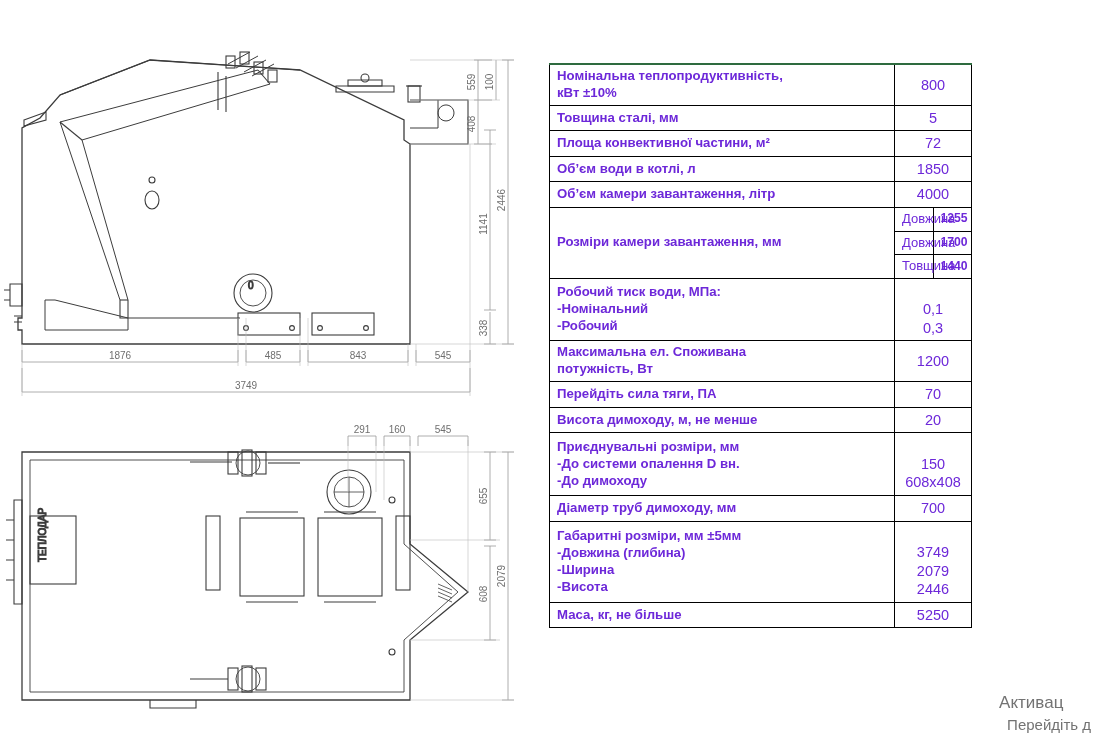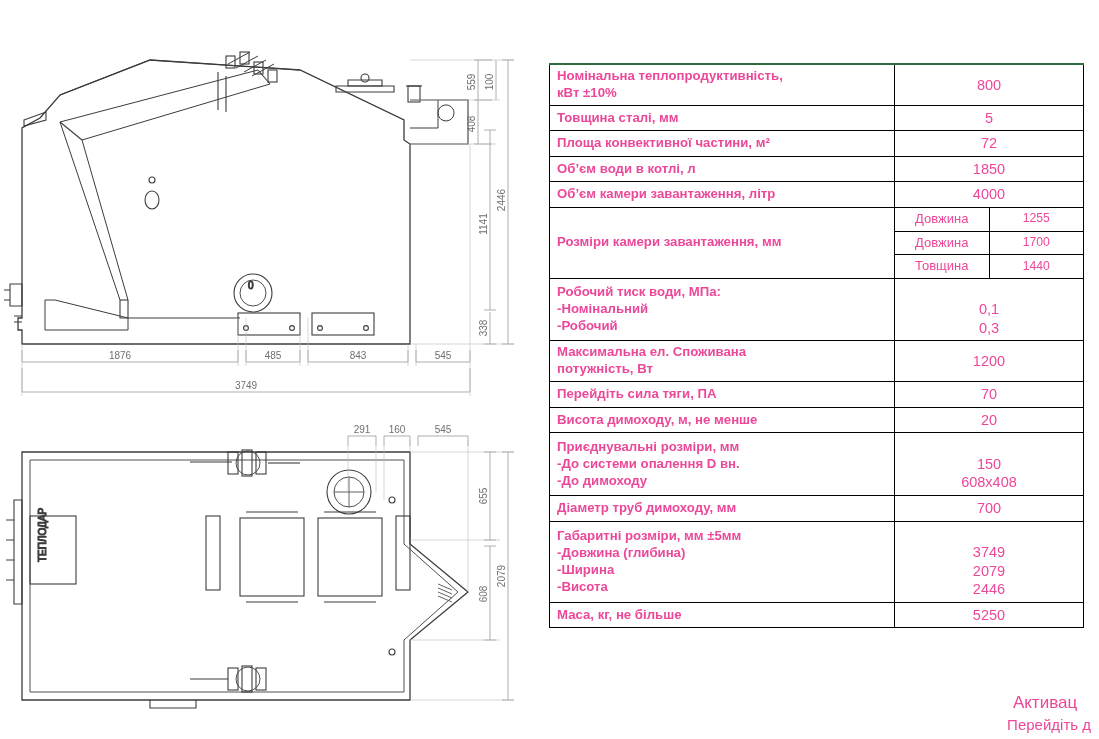--- a/index.html
+++ b/index.html
@@ -29,25 +29,25 @@
   }
   .drawing svg {
     display: block;
   }
 
   
   .spec-table {
     position: absolute;
     left: 549px;
     top: 63px;
-    width: 535px;
+    width: 423px;
     border-collapse: collapse;
     table-layout: fixed;
     font-size: 13.2px;
-    color: #ec4899;
+    color: #6d28d9;
   }
   .spec-table td {
     border: 1px solid #000000;
     padding: 3px 7px;
     vertical-align: middle;
     line-height: 1.28;
   }
   .spec-table tr.topline td {
     border-top: 2px solid #2e6b3f;
   }
@@ -62,32 +62,31 @@
     font-size: 14.5px;
   }
   .spec-table td.sub-label {
     width: 95px;
     font-weight: normal;
     text-align: center;
     font-size: 13px;
   }
   .spec-table td.sub-value {
     text-align: center;
-    font-weight: normal;
+    font-weight: bold;
     font-size: 12.2px;
   }
   .multi { white-space: pre-line; }
 
   
   .watermark {
     position: absolute;
     right: 8px;
     bottom: 4px;
-    text-align: center;
-    color: #ec4899;
+    color: #737373;
     font-size: 17px;
     line-height: 1.35;
     pointer-events: none;
     user-select: none;
   }
   .watermark .wm2 { font-size: 15px; margin-left: 8px; }
 
   
   .dim-text {
     font-family: "Liberation Sans", sans-serif;

